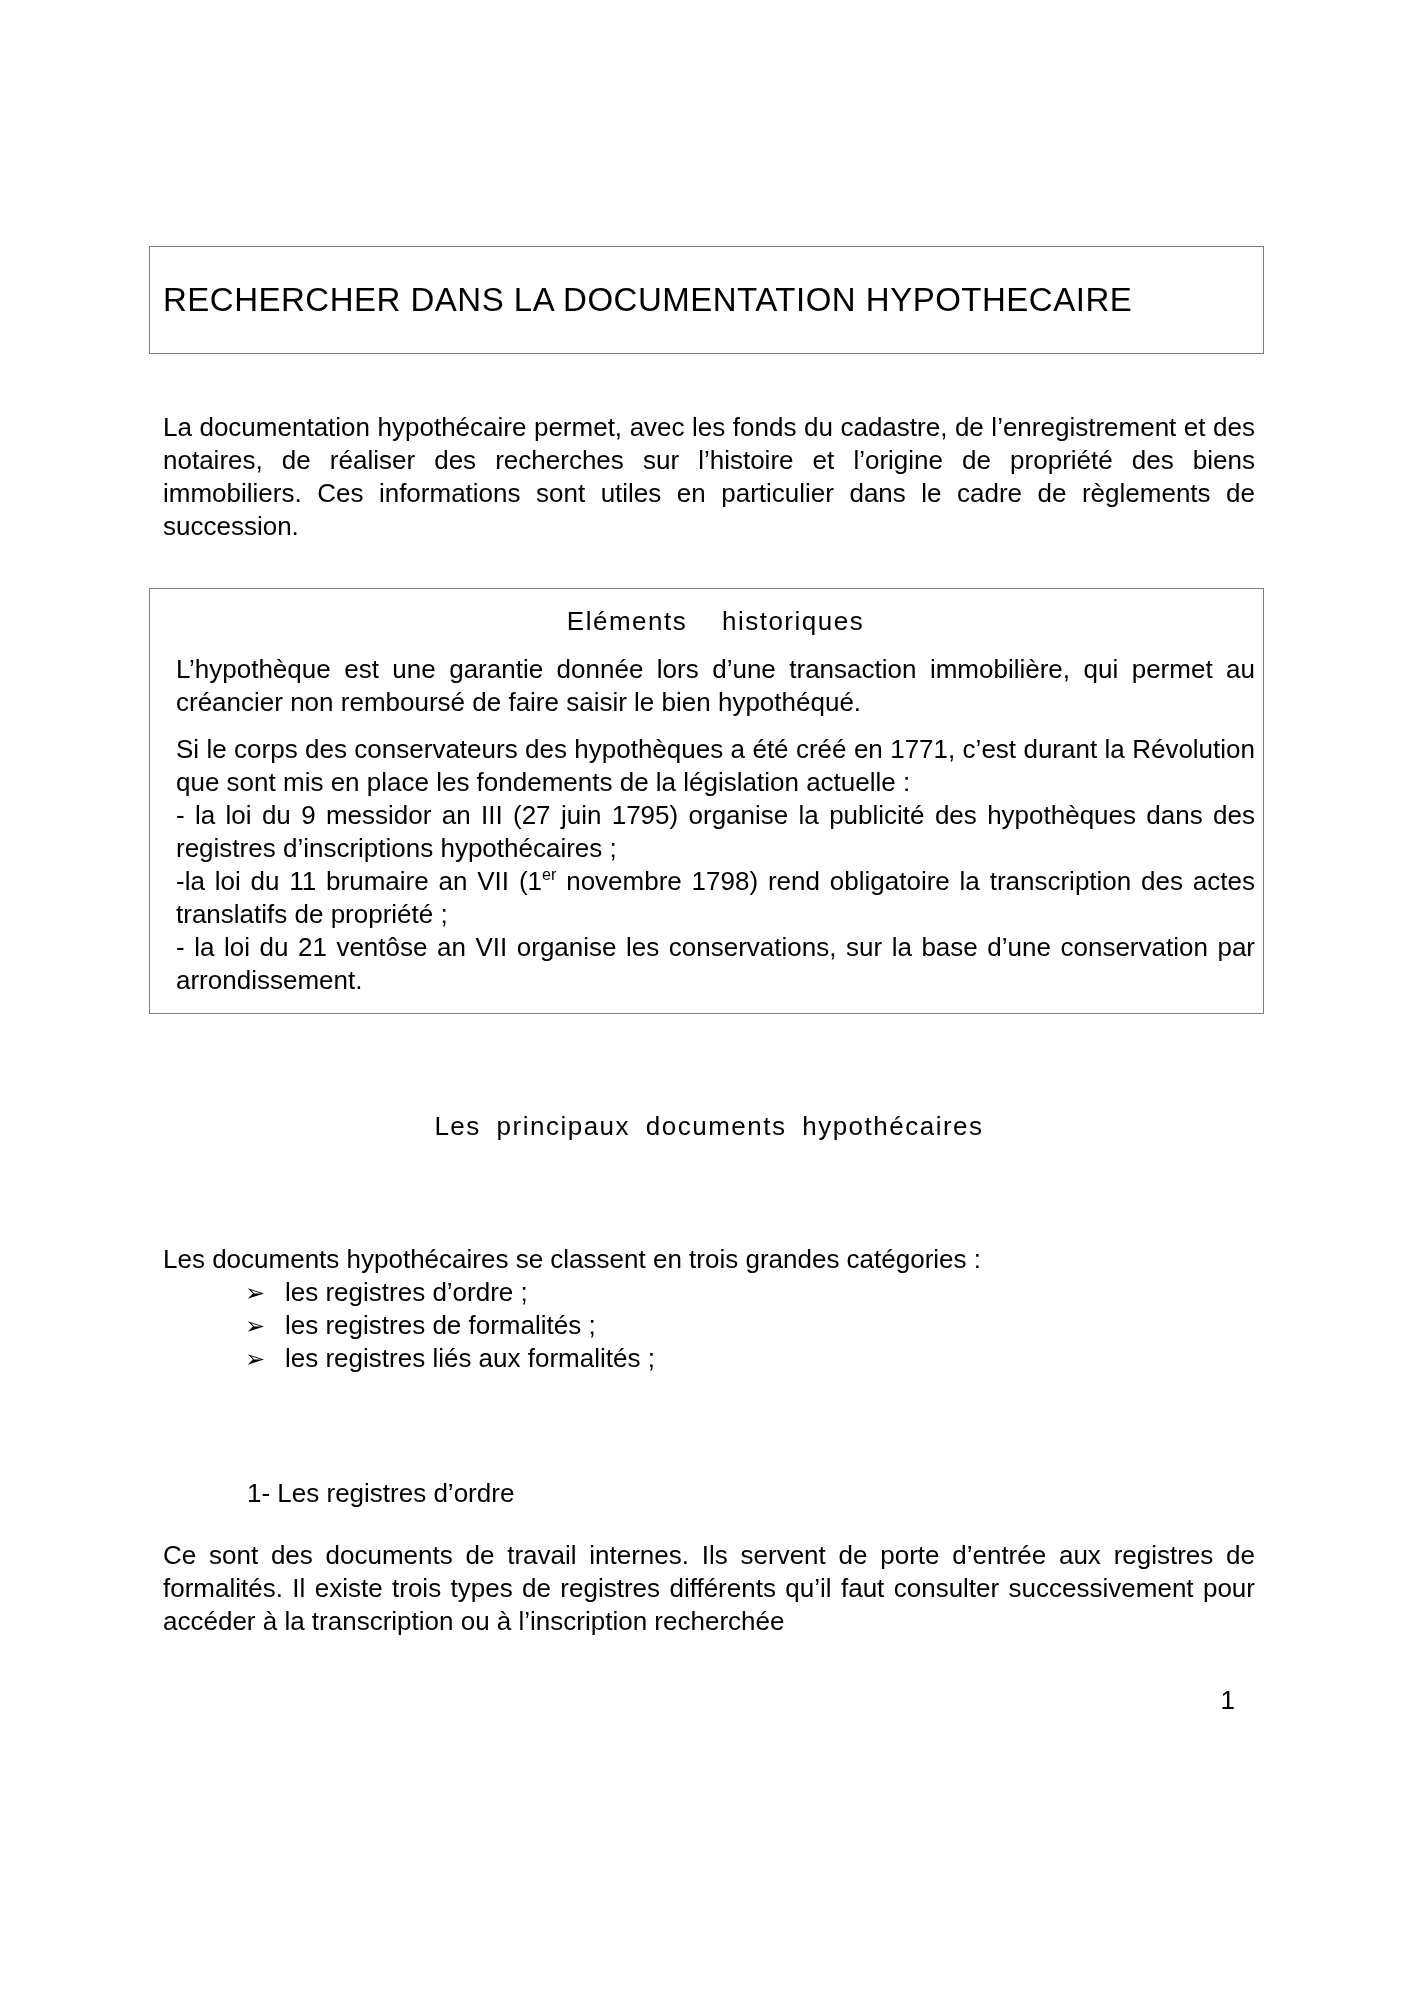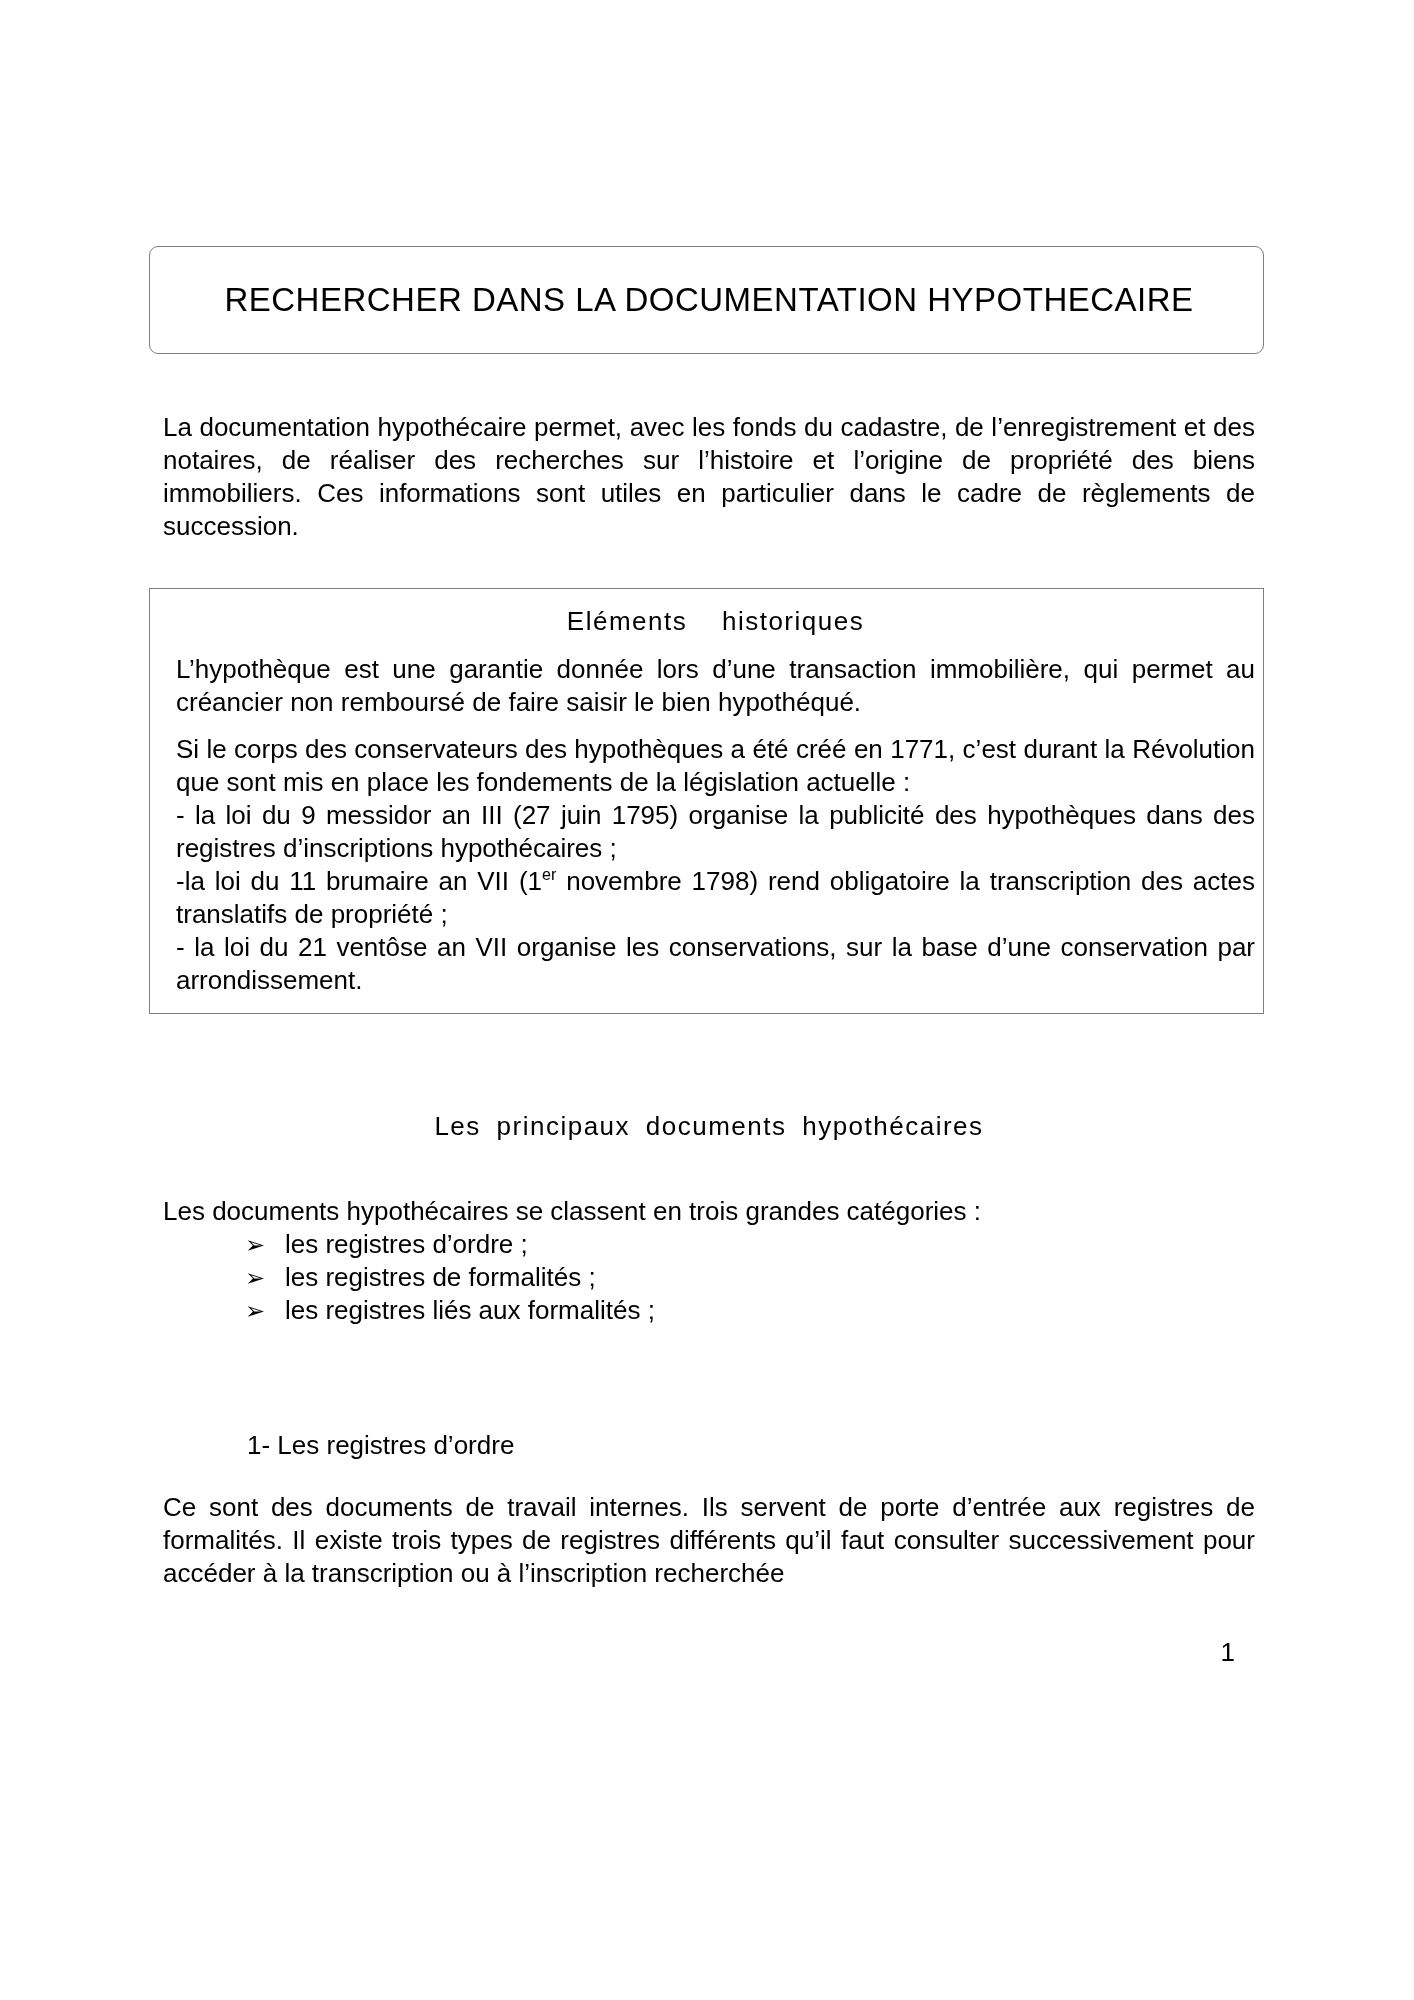--- a/index.html
+++ b/index.html
@@ -20,22 +20,20 @@
   }
   .outlined-box {
     border: 1px solid #7f7f7f;
     margin-left: -14px;
     margin-right: -9px;
     background: #ffffff;
   }
   .title-box {
     margin-top: 246px;
     padding: 36px 8px 37px 13px;
-    text-align: center;
-    border-radius: 9px;
   }
   .doc-title {
     font-size: 33px;
     line-height: 33px;
     letter-spacing: 0.5px;
     white-space: nowrap;
   }
   .intro-para {
     margin-top: 57px;
     text-align: justify;
@@ -56,21 +54,21 @@
     font-size: 0.62em;
     line-height: 0;
     vertical-align: super;
   }
   .section-heading {
     margin-top: 96px;
     text-align: center;
     letter-spacing: 1.5px;
     word-spacing: 7px;
   }
-  .categories-intro { margin-top: 52px; }
+  .categories-intro { margin-top: 100px; }
   .bullet-list { margin-left: 82px; }
   .bullet-item { display: flex; align-items: baseline; }
   .bullet-glyph {
     display: inline-block;
     width: 40px;
     flex: 0 0 40px;
     font-size: 24px;
   }
   .categories-note { margin-top: 19px; text-align: justify; }
   .sub-heading { margin-top: 102px; margin-left: 84px; }

